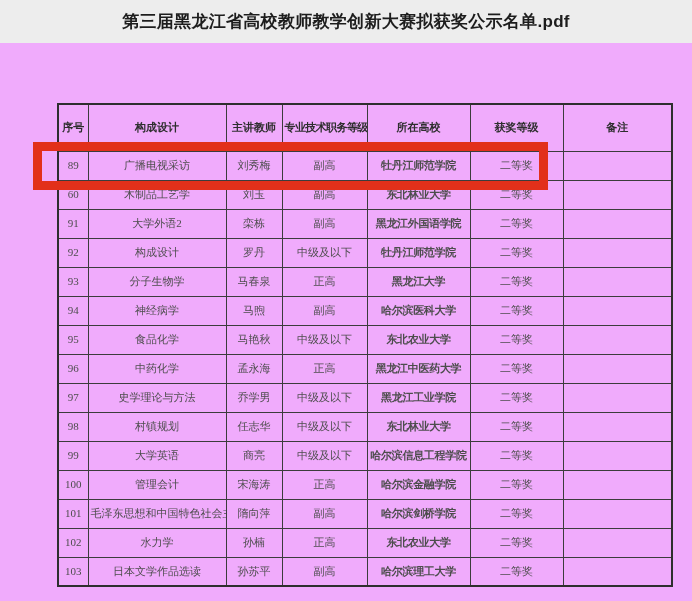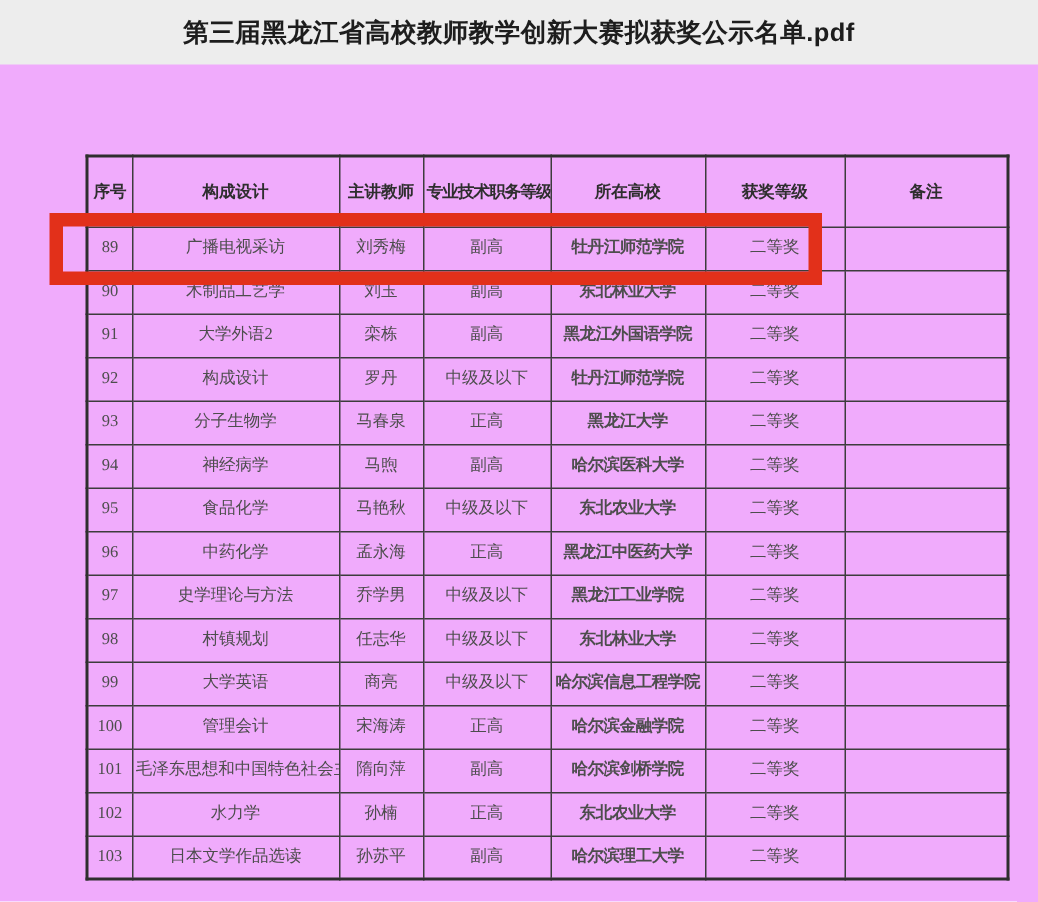--- a/index.html
+++ b/index.html
@@ -109,21 +109,21 @@
         <tr>
     <td class="cell-index">89</td>
     <td class="cell-course">广播电视采访</td>
     <td class="cell-teacher">刘秀梅</td>
     <td class="cell-level">副高</td>
     <td class="cell-univ">牡丹江师范学院</td>
     <td class="cell-award">二等奖</td>
     <td class="cell-remark"></td>
   </tr>
         <tr>
-    <td class="cell-index">90</td>
+    <td class="cell-index">60</td>
     <td class="cell-course">木制品工艺学</td>
     <td class="cell-teacher">刘玉</td>
     <td class="cell-level">副高</td>
     <td class="cell-univ">东北林业大学</td>
     <td class="cell-award">二等奖</td>
     <td class="cell-remark"></td>
   </tr>
         <tr>
     <td class="cell-index">91</td>
     <td class="cell-course">大学外语2</td>

